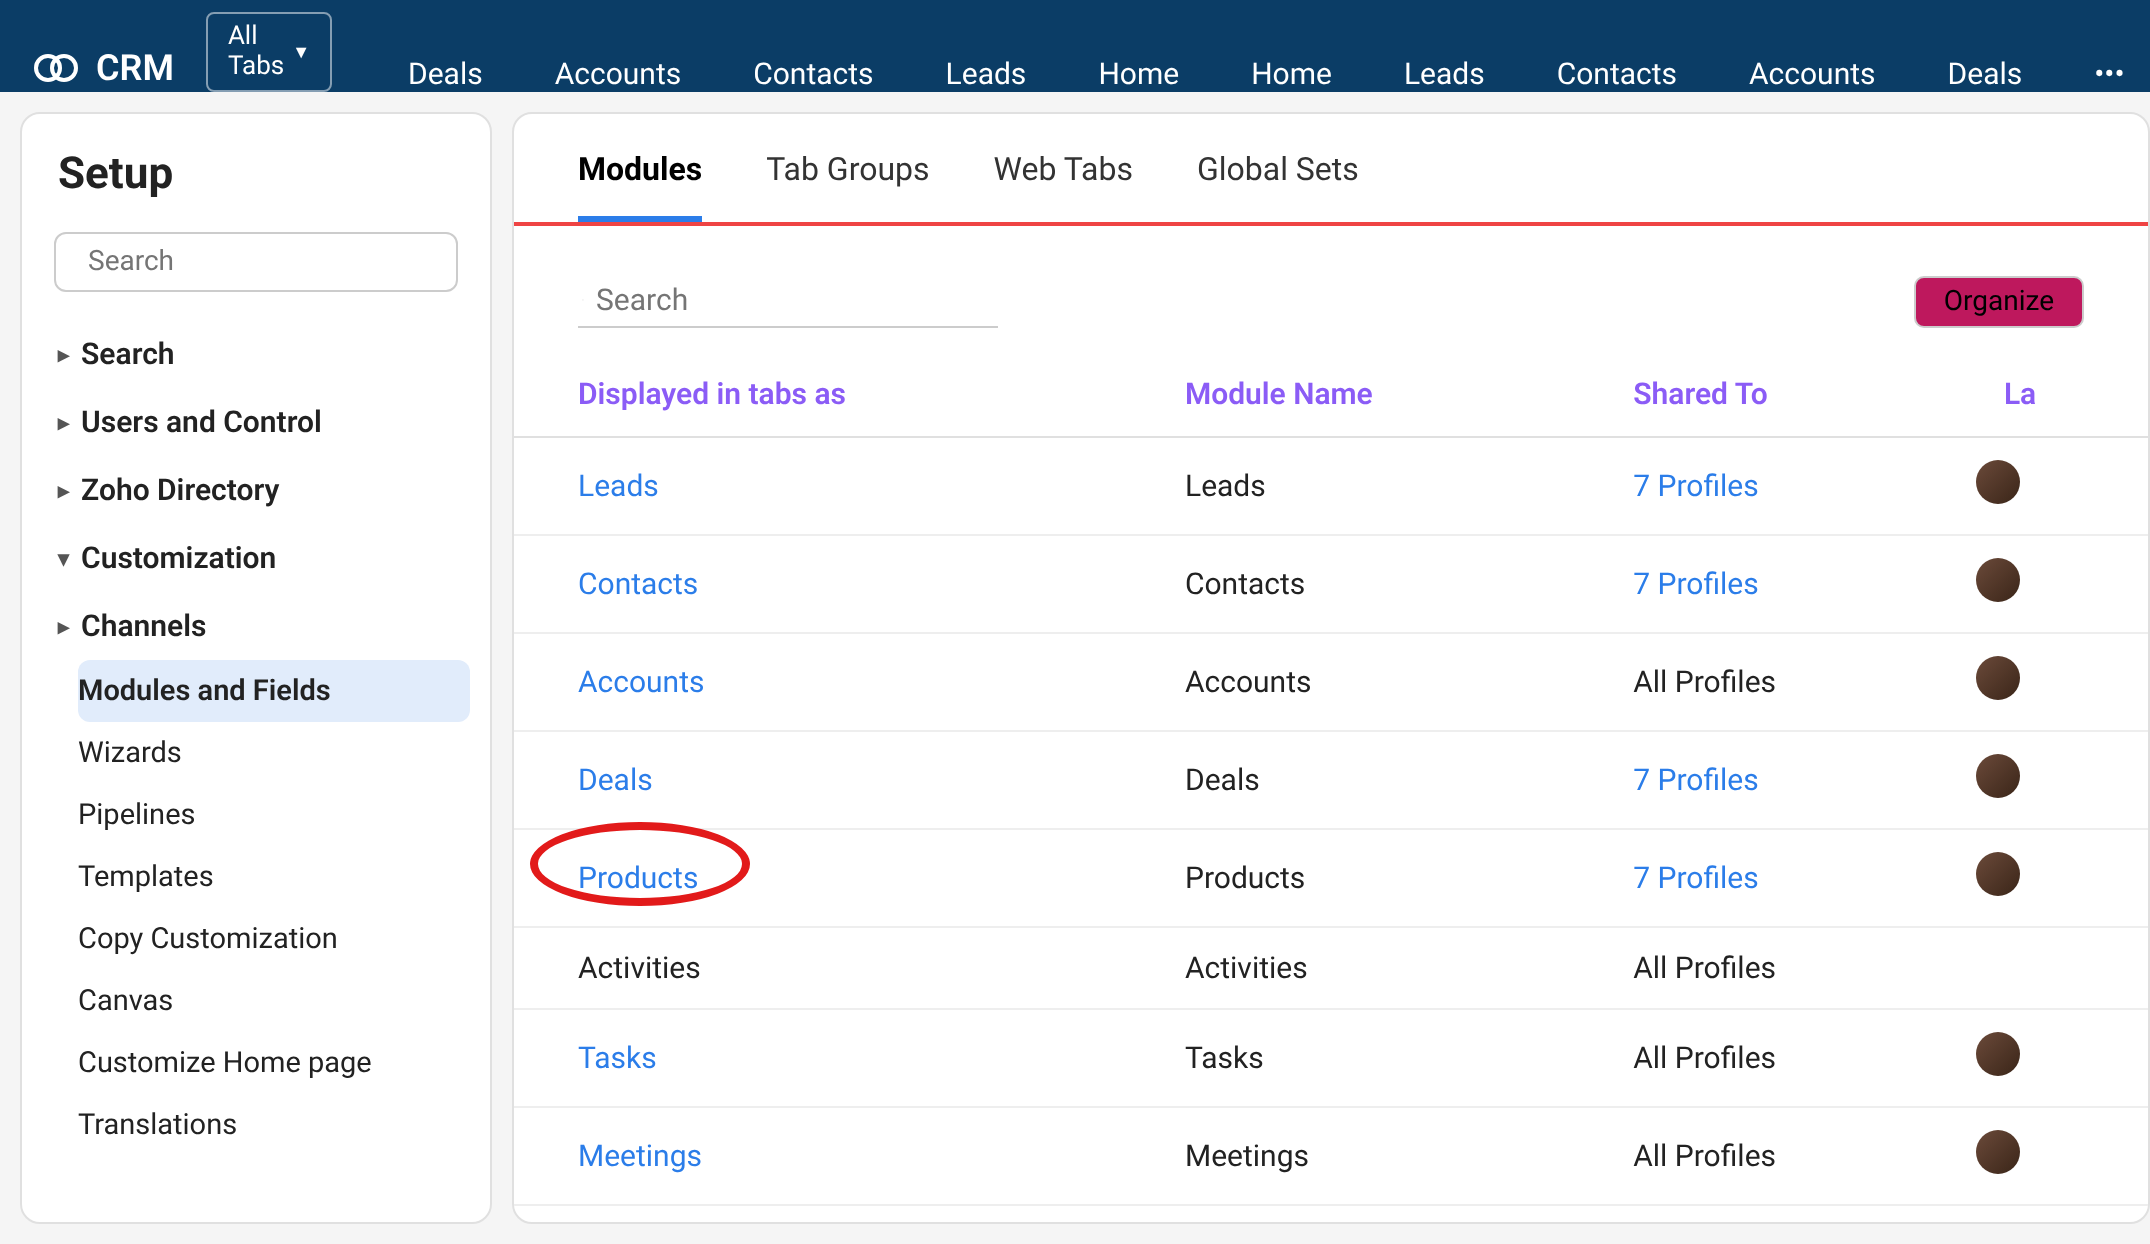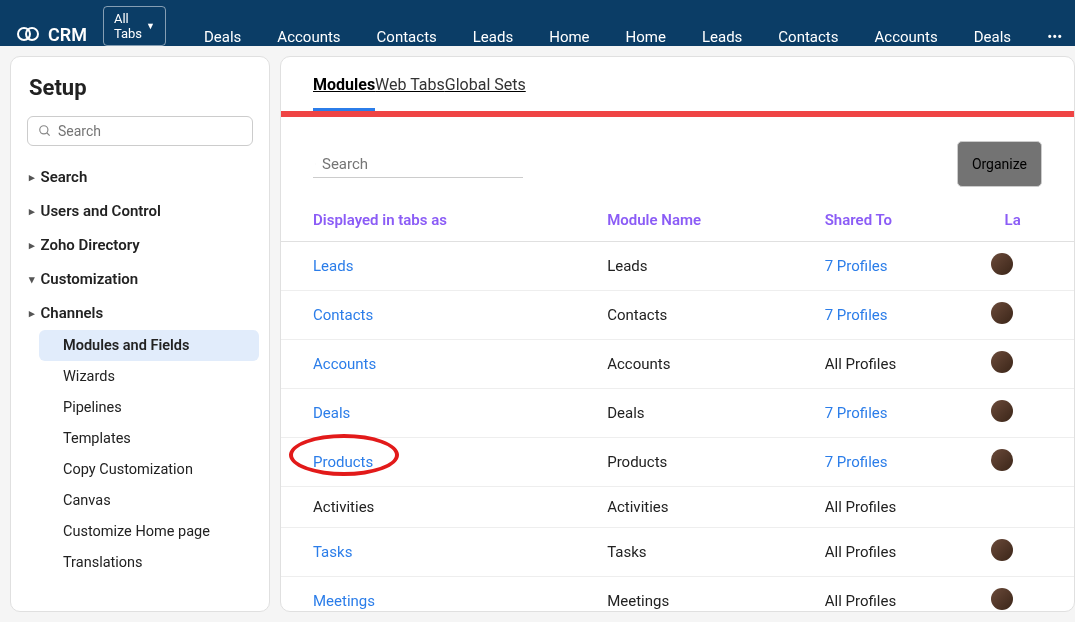--- a/index.html
+++ b/index.html
@@ -7,43 +7,43 @@
     
     .topnav { background: #0b3d66; height: 46px; display: flex; align-items: flex-end; padding: 0 16px; color: #fff; }
     .topnav .logo { display: flex; align-items: center; gap: 8px; margin-right: 16px; }
     .topnav .logo svg { width: 24px; height: 24px; }
     .topnav .brand { font-size: 18px; font-weight: 600; }
     .topnav .alltabs { border: 1px solid rgba(255,255,255,0.5); border-radius: 4px; padding: 4px 10px; font-size: 13px; display: flex; align-items: center; gap: 4px; margin-right: 20px; cursor: pointer; }
     .topnav .nav-item { padding: 0 18px; font-size: 15px; cursor: pointer; }
     
     .main-layout { display: flex; height: calc(622px - 46px); }
     
-    .sidebar { width: 260px; background: #fff; border: 1px solid #e0e0e0; border-radius: 10px; margin: 10px; padding: 18px 10px; overflow-y: auto; }
+    .sidebar { width: 236px; background: #fff; border: 1px solid #e0e0e0; border-radius: 10px; margin: 10px; padding: 18px 10px; overflow-y: auto; }
     .sidebar h2 { font-size: 22px; font-weight: 700; margin: 0 8px 16px 8px; color: #222; }
     .sidebar .search-box { display: flex; align-items: center; border: 1px solid #ccc; border-radius: 6px; padding: 6px 10px; margin: 0 6px 14px 6px; }
     .sidebar .search-box input { border: none; outline: none; flex: 1; font-size: 14px; color: #333; }
     .sidebar .search-box svg { width: 14px; height: 14px; margin-right: 6px; }
     .sidebar .menu-item { display: flex; align-items: center; padding: 8px 8px; font-size: 15px; color: #222; cursor: pointer; border-radius: 6px; }
     .sidebar .menu-item.collapsible::before { content: "▸"; font-size: 11px; margin-right: 6px; color: #555; }
     .sidebar .menu-item.expanded::before { content: "▾"; font-size: 11px; margin-right: 6px; color: #555; }
     .sidebar .menu-item.bold { font-weight: 600; }
     .sidebar .submenu { margin-left: 18px; }
-    .sidebar .submenu .menu-item { font-weight: 400; padding: 7px 24px; font-size: 14.5px; }
+    .sidebar .submenu .menu-item { font-weight: 400; padding: 7px 0; font-size: 14.5px; }
     .sidebar .submenu .menu-item.active { background: #e1ecfb; font-weight: 600; }
     
     .content { flex: 1; background: #fff; border: 1px solid #e0e0e0; border-radius: 10px; margin: 10px 0 10px 0; overflow: hidden; display: flex; flex-direction: column; }
-    .content .tabs { display: flex; padding: 18px 32px 0 32px; border-bottom: 6px solid #ef4444; text-decoration: underline; }
+    .content .tabs { display: flex; gap: 32px; padding: 18px 32px 0 32px; border-bottom: 2px solid #ef4444; }
     .content .tab { padding-bottom: 14px; font-size: 16px; color: #333; cursor: pointer; }
     .content .tab.active { font-weight: 700; border-bottom: 3px solid #2b7de9; color: #000; }
     
     .content .toolbar { display: flex; align-items: center; padding: 24px 32px 12px 32px; }
     .content .content-search { display: flex; align-items: center; border-bottom: 1px solid #ccc; padding: 4px 2px; width: 210px; }
     .content .content-search svg { width: 16px; height: 16px; margin-right: 6px; opacity: 0.5; }
     .content .content-search input { border: none; outline: none; font-size: 15px; flex: 1; }
-    .content .organize-btn { margin-left: auto; border: 1px solid #ccc; background: #737373; padding: 14px 14px; border-radius: 5px; font-size: 14px; cursor: pointer; }
+    .content .organize-btn { margin-left: auto; border: 1px solid #ccc; background: #be185d; padding: 4px 14px; border-radius: 5px; font-size: 14px; cursor: pointer; }
     
     .content table { width: 100%; border-collapse: collapse; }
     .content th { text-align: left; padding: 12px 18px; font-size: 15px; font-weight: 600; border-bottom: 1px solid #e0e0e0; color: #8b5cf6; }
     .content th:first-child { padding-left: 32px; }
     .content td { padding: 11px 18px; font-size: 15px; border-bottom: 1px solid #eee; color: #222; }
     .content td:first-child { padding-left: 32px; }
     .content td a { color: #2b7de9; text-decoration: none; }
     .content .avatar-cell { padding-left: 4px; }
     .content .avatar { width: 22px; height: 22px; border-radius: 50%; background: linear-gradient(135deg,#6b4a3a,#3a2518); display: inline-block; }
     .content td.plain { color: #222; }
@@ -106,20 +106,21 @@
           <div class="menu-item">Canvas</div>
           <div class="menu-item">Customize Home page</div>
           <div class="menu-item">Translations</div>
         </div>
       </div>
   </div>
 
   <div class="content">
     <div class="tabs" id="content-tabs">
         <div class="tab active">Modules</div>
+        <div class="tab">Tab Groups</div>
         <div class="tab">Web Tabs</div>
         <div class="tab">Global Sets</div>
       </div>
     <div class="toolbar">
       <div class="content-search">
         <svg viewBox="0 0 24 24" fill="none" stroke="#888" stroke-width="2">
             <circle cx="10" cy="10" r="7"></circle>
             <line x1="20" y1="20" x2="15" y2="15"></line>
           </svg>
         <input placeholder="Search" style="">

